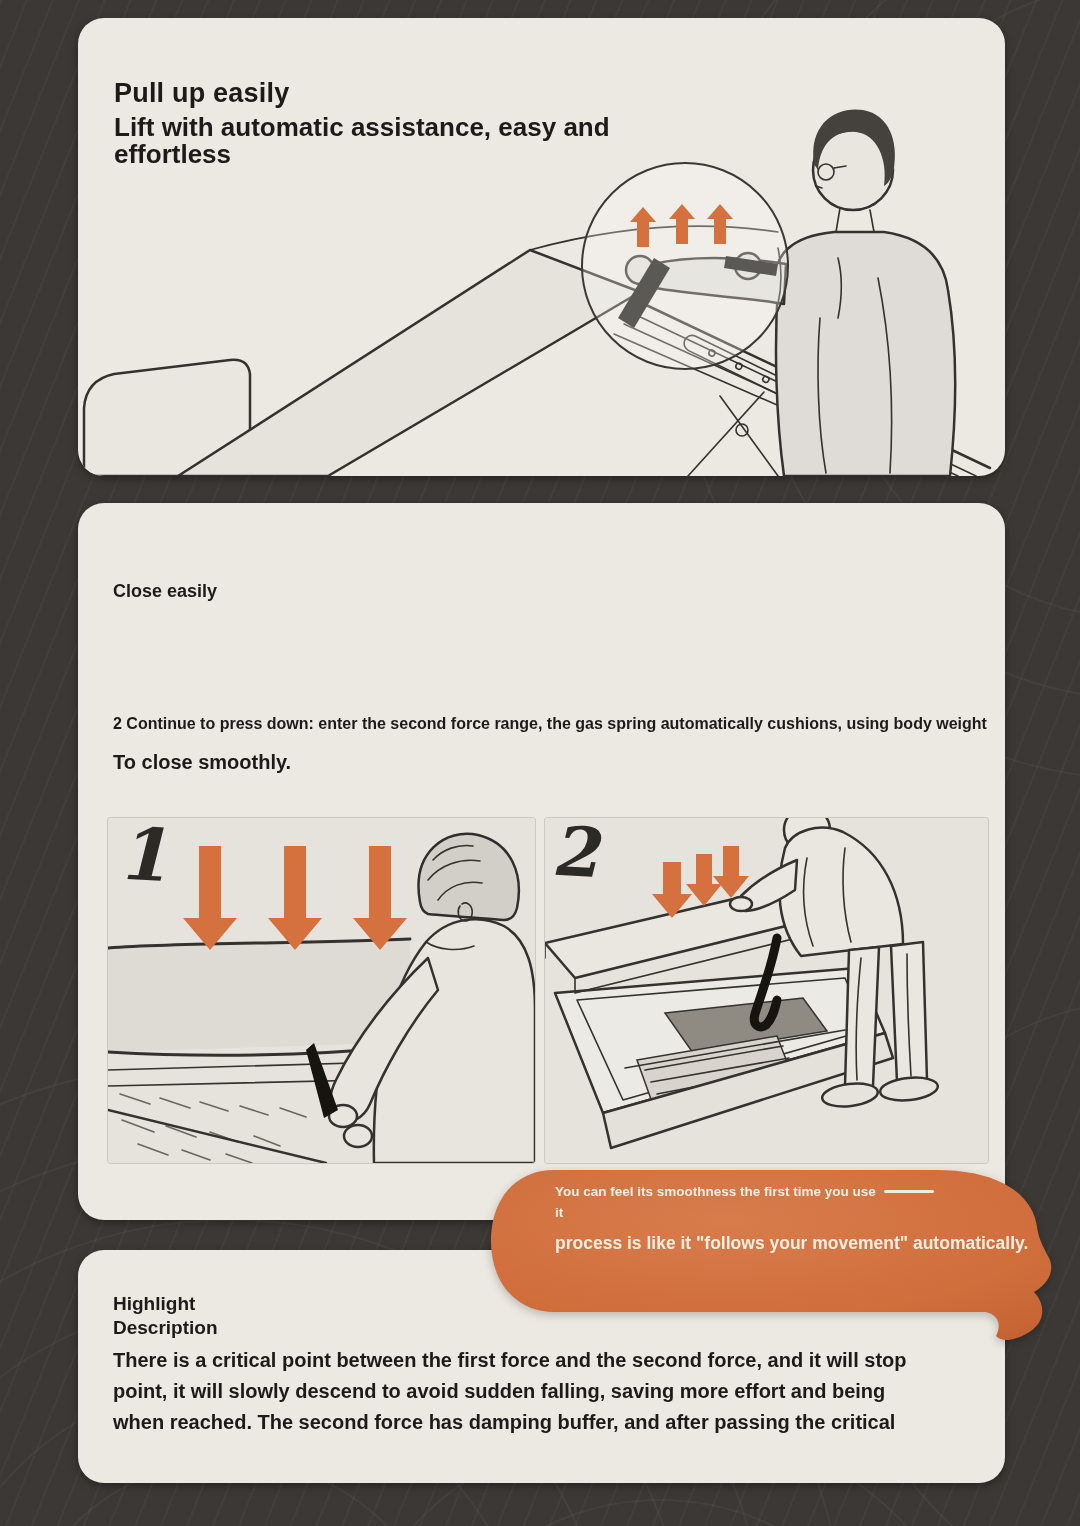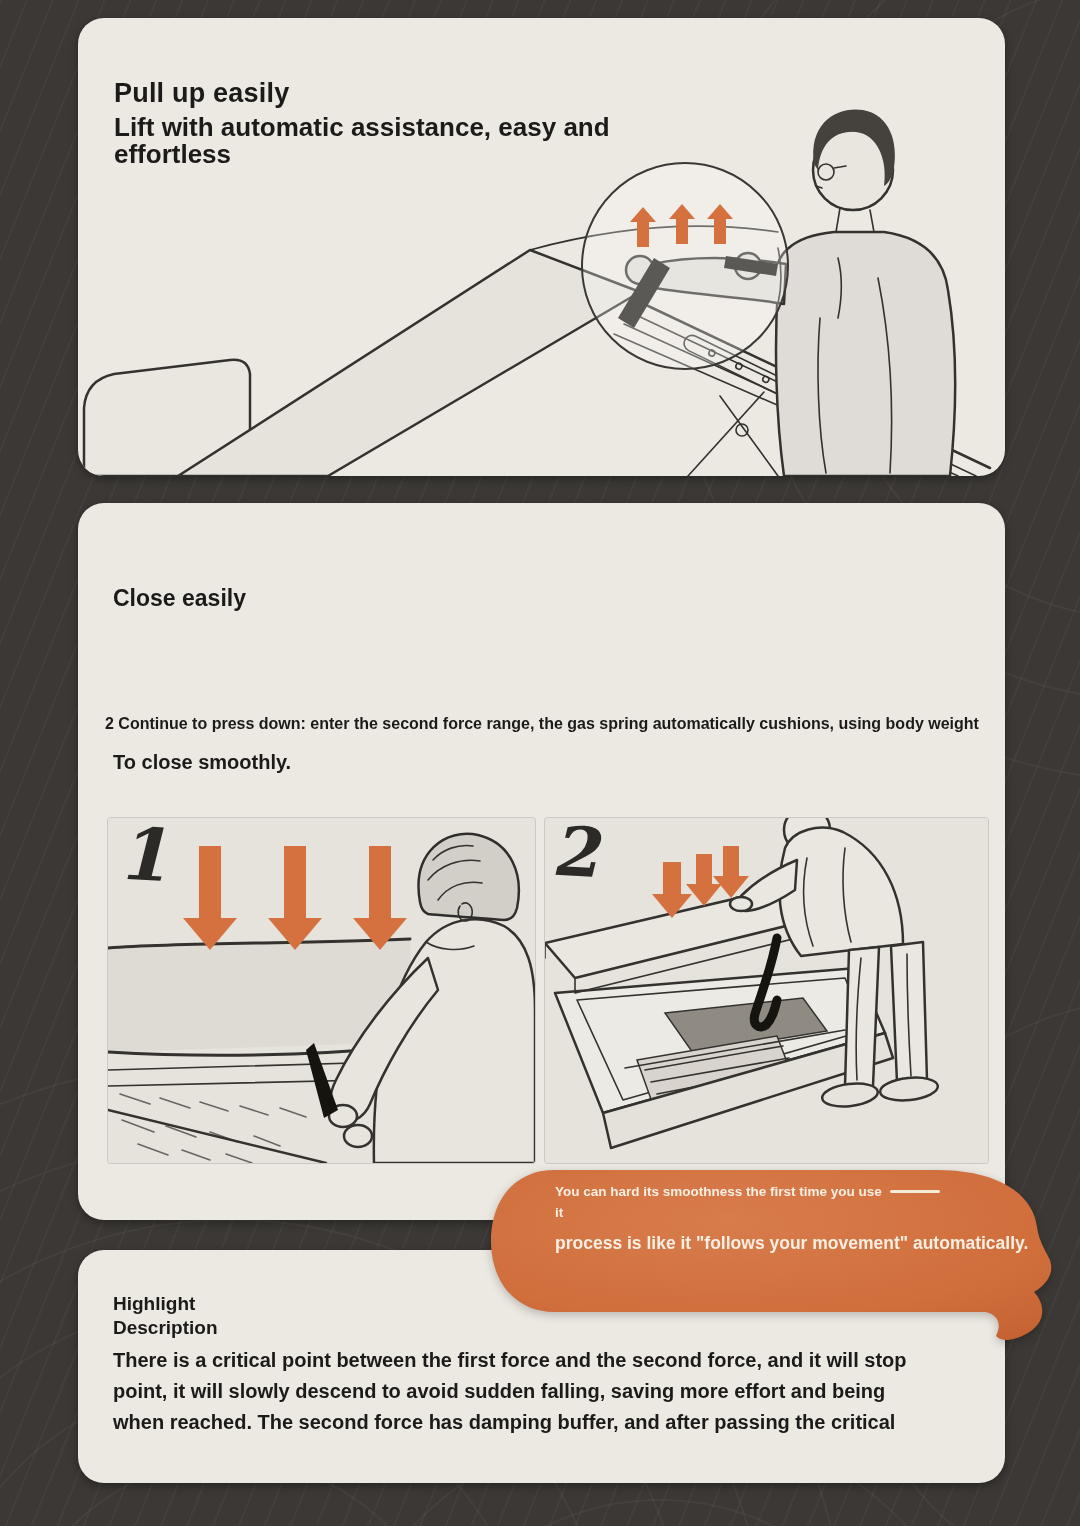--- a/index.html
+++ b/index.html
@@ -22,23 +22,23 @@
     box-shadow:0 3px 9px rgba(0,0,0,0.35);
     overflow:hidden;
   }
   .card1{top:18px; height:458px;}
   .card2{top:503px; height:717px;}
   .card3{top:1250px; height:233px;}
   .card svg.illus{position:absolute; inset:0; display:block;}
   .t{position:absolute; color:#1c1b19;}
   .title1{left:36px; top:42px; font-size:27px; letter-spacing:0.2px;}
   .subtitle1{left:36px; top:96px; font-size:26px; line-height:27px;}
-  .title2{left:35px; top:63px; font-size:23px;}
+  .title2{left:35px; top:63px; font-size:18px;}
   .para2{left:35px; top:118px; font-size:20px; line-height:33px;}
-  .note2{left:27px; top:212px; font-size:16px;}
+  .note2{left:35px; top:212px; font-size:16px;}
   .closing2{left:35px; top:248px; font-size:20px;}
   .panel{
     position:absolute; top:315px; height:345px; background:#e6e2dc;
     border-radius:3px; overflow:hidden;
     box-shadow:0 0 0 1px rgba(60,58,54,0.18);
   }
   .panel1{left:30px; width:427px;}
   .panel2{left:467px; width:443px;}
   .panel svg{position:absolute; inset:0; display:block;}
   .step-num{
@@ -238,21 +238,21 @@
           <stop offset="0.6" stop-color="#d06e3c"></stop>
           <stop offset="1" stop-color="#c25f30"></stop>
         </radialGradient>
       </defs>
       <path fill="url(#bgrad)" d="M66,4 L448,4 C512,4 545,29 549,61 C551,75 557,84 561,92
                C567,104 561,117 546,126 C559,140 557,158 538,168
                C527,174 514,177 508,170 C514,158 510,149 498,146
                L66,146 C27,146 3,115 3,75 C3,34 27,4 66,4 Z"></path>
     </svg>
     <div class="b-intro">
-      <div><span>You can hard its smoothness the first time you use</span><span class="u-stub"></span></div>
+      <div><span>You can feel its smoothness the first time you use</span><span class="u-stub"></span></div>
       <div>it</div>
     </div>
     <div class="b-main">
       <div>process is like it "follows your movement" automatically.</div>
     </div>
   </div>
 
 </div>
 
 </body></html>

